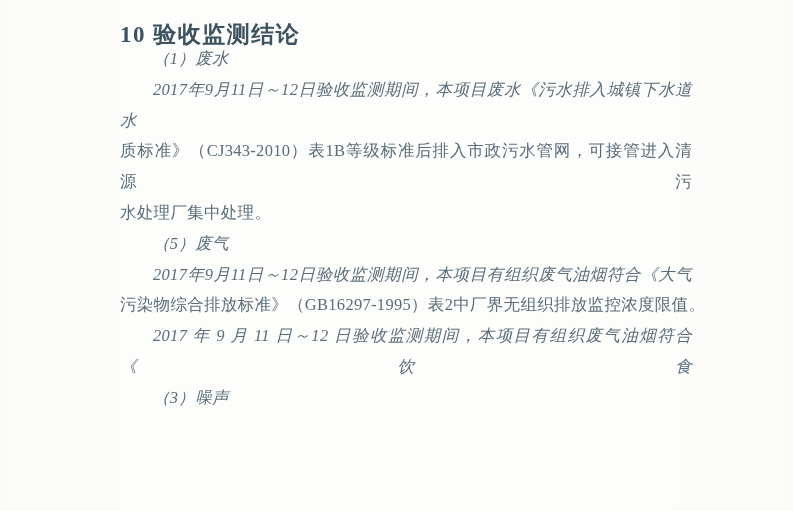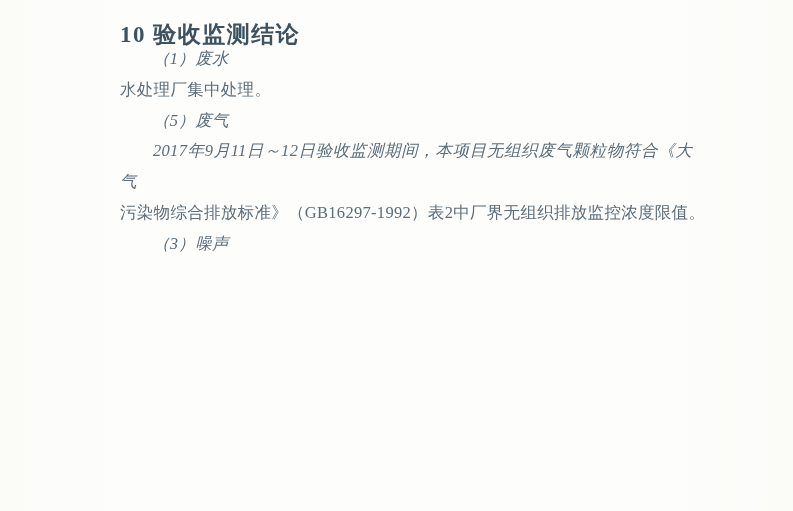--- a/index.html
+++ b/index.html
@@ -55,21 +55,24 @@
 </style>
 </head>
 <body>
 
 <div class="page">
 
   <h1 class="doc-heading">10 验收监测结论</h1>
 
   <div class="doc-body">
     <div class="line indent">（1）废水</div>
+    <div class="line indent fill">2017年9月11日～12日验收监测期间，本项目废水《污水排入城镇下水道水</div>
+    <div class="line fill">质标准》（CJ343-2010）表1B等级标准后排入市政污水管网，可接管进入清源污</div>
     <div class="line">水处理厂集中处理。</div>
     <div class="line indent">（5）废气</div>
-    <div class="line indent fill">2017年9月11日～12日验收监测期间，本项目无组织废气颗粒物符合《大气</div>
-    <div class="line">污染物综合排放标准》（GB16297-1992）表2中厂界无组织排放监控浓度限值。</div>
+    <div class="line indent fill">2017年9月11日～12日验收监测期间，本项目有组织废气油烟符合《大气</div>
+    <div class="line">污染物综合排放标准》（GB16297-1995）表2中厂界无组织排放监控浓度限值。</div>
+    <div class="line indent fill">2017 年 9 月 11 日～12 日验收监测期间，本项目有组织废气油烟符合《饮食</div>
     <div class="line indent">（3）噪声</div>
 
   </div>
 
 </div>
 
 </body></html>

